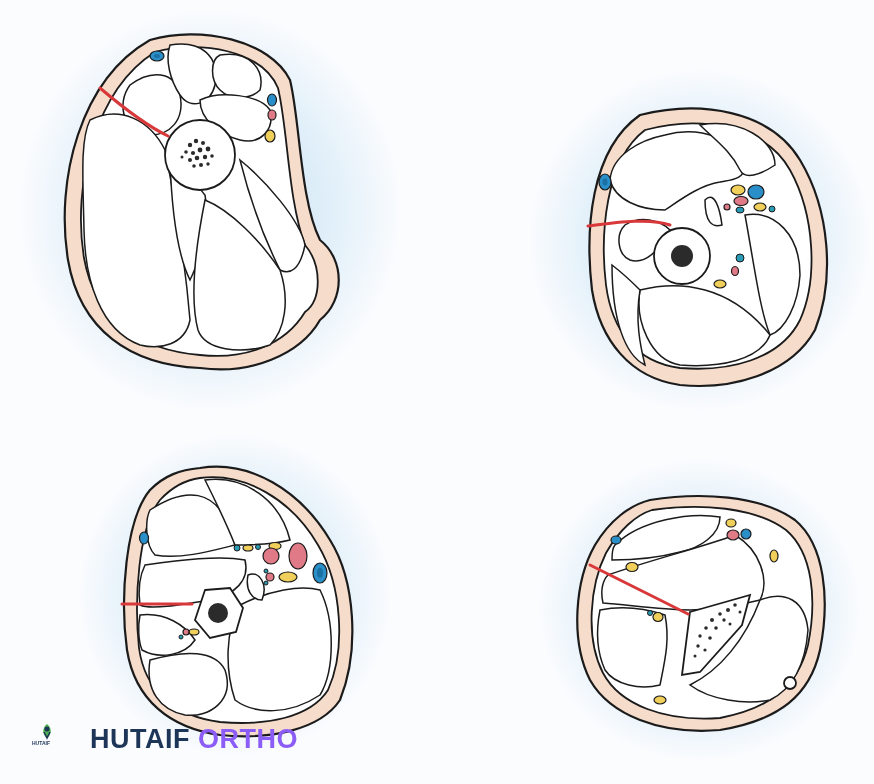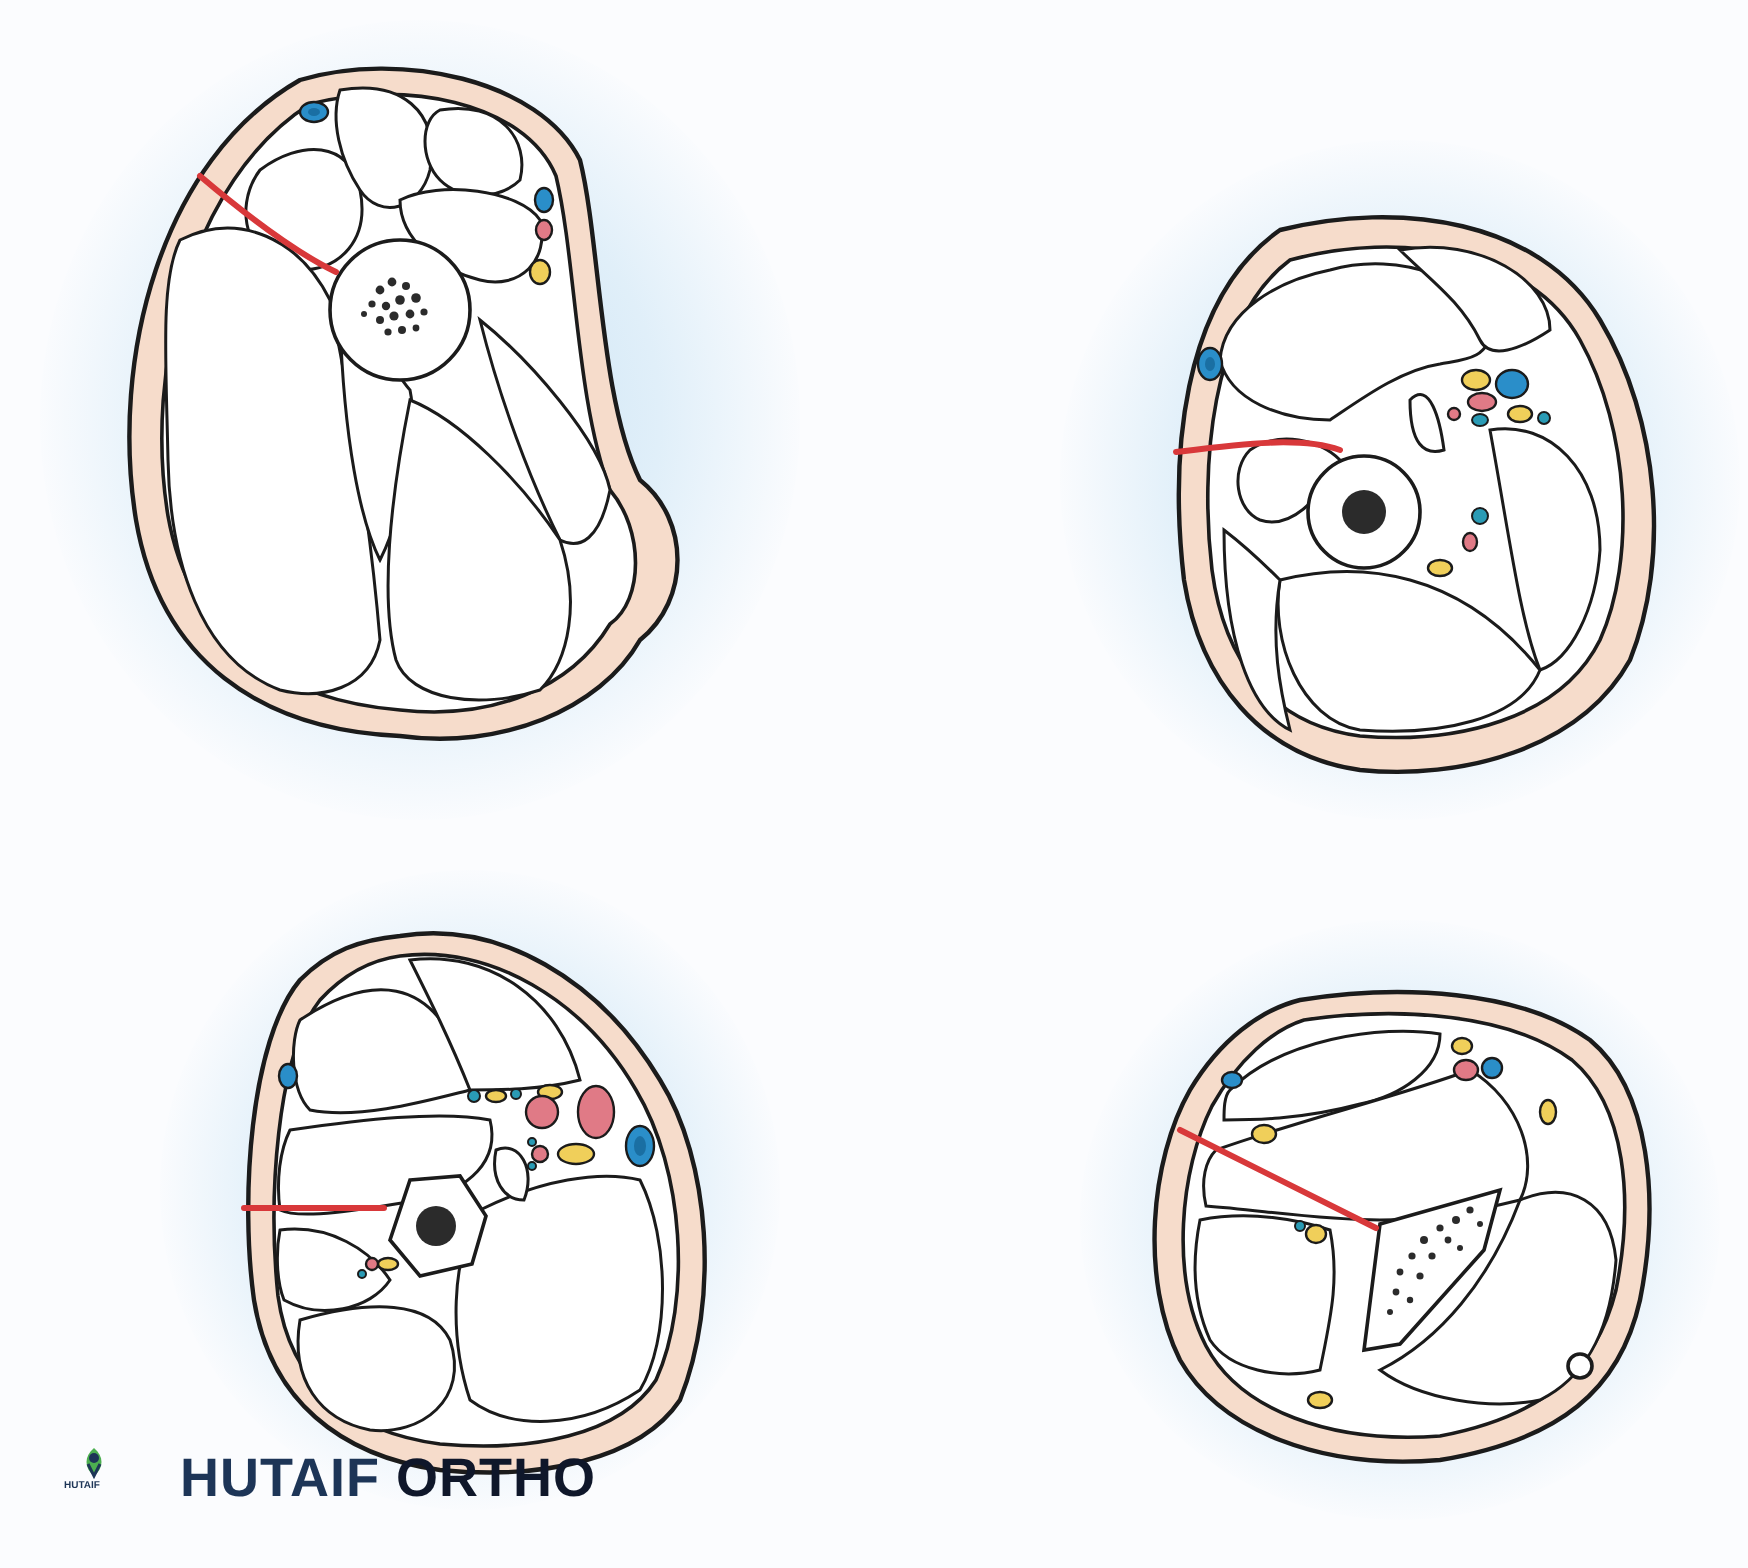--- a/index.html
+++ b/index.html
@@ -32,21 +32,21 @@
   .logo-mark {
     width: 22px; height: 30px; position: relative;
   }
   .logo-mark .mini {
     position: absolute; left: -4px; top: 18px; font-size: 5px; font-weight: bold; color: #1d3557; letter-spacing: 0;
   }
   .brand {
     position: absolute; left: 90px; top: 724px; font-size: 27px; font-weight: bold; letter-spacing: 0.5px;
   }
   .brand .a { color: #1d3557; }
-  .brand .b { color: #0f172a; margin-top: 40px; }
+  .brand .b { color: #8b5cf6; margin-top: 40px; }
 </style>
 </head>
 <body>
 
 <div class="section" style="left:30px;top:10px;width:350px;height:400px;">
   <div class="glow" style="left:-10px;top:0;width:380px;height:400px;"></div>
   <svg width="350" height="400" viewBox="30 10 350 400">
     <path class="skin" d="M150,40 C200,25 270,40 290,80 C300,120 300,200 320,240 C345,260 345,300 320,320 C300,355 250,375 200,368 C130,365 80,330 68,260 C55,180 80,80 150,40 Z"></path>
     <path class="inner" d="M155,52 C200,40 262,50 278,88 C288,130 288,200 305,245 C322,265 322,300 305,312 C285,345 245,360 200,355 C140,350 95,320 84,258 C72,185 95,90 155,52 Z"></path>
     <path class="m" d="M130,85 C150,70 175,70 180,95 C185,120 170,135 150,135 C125,135 115,105 130,85 Z"></path>

